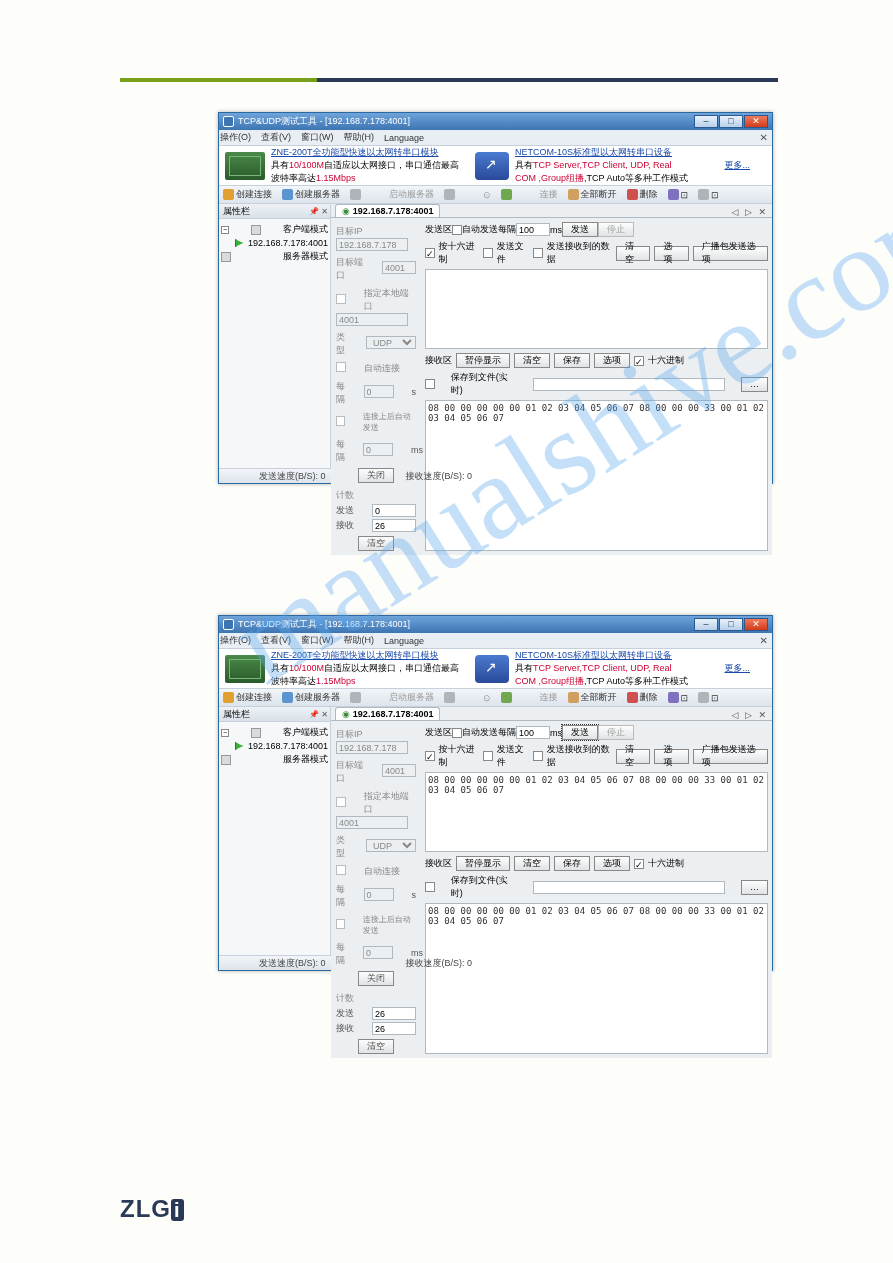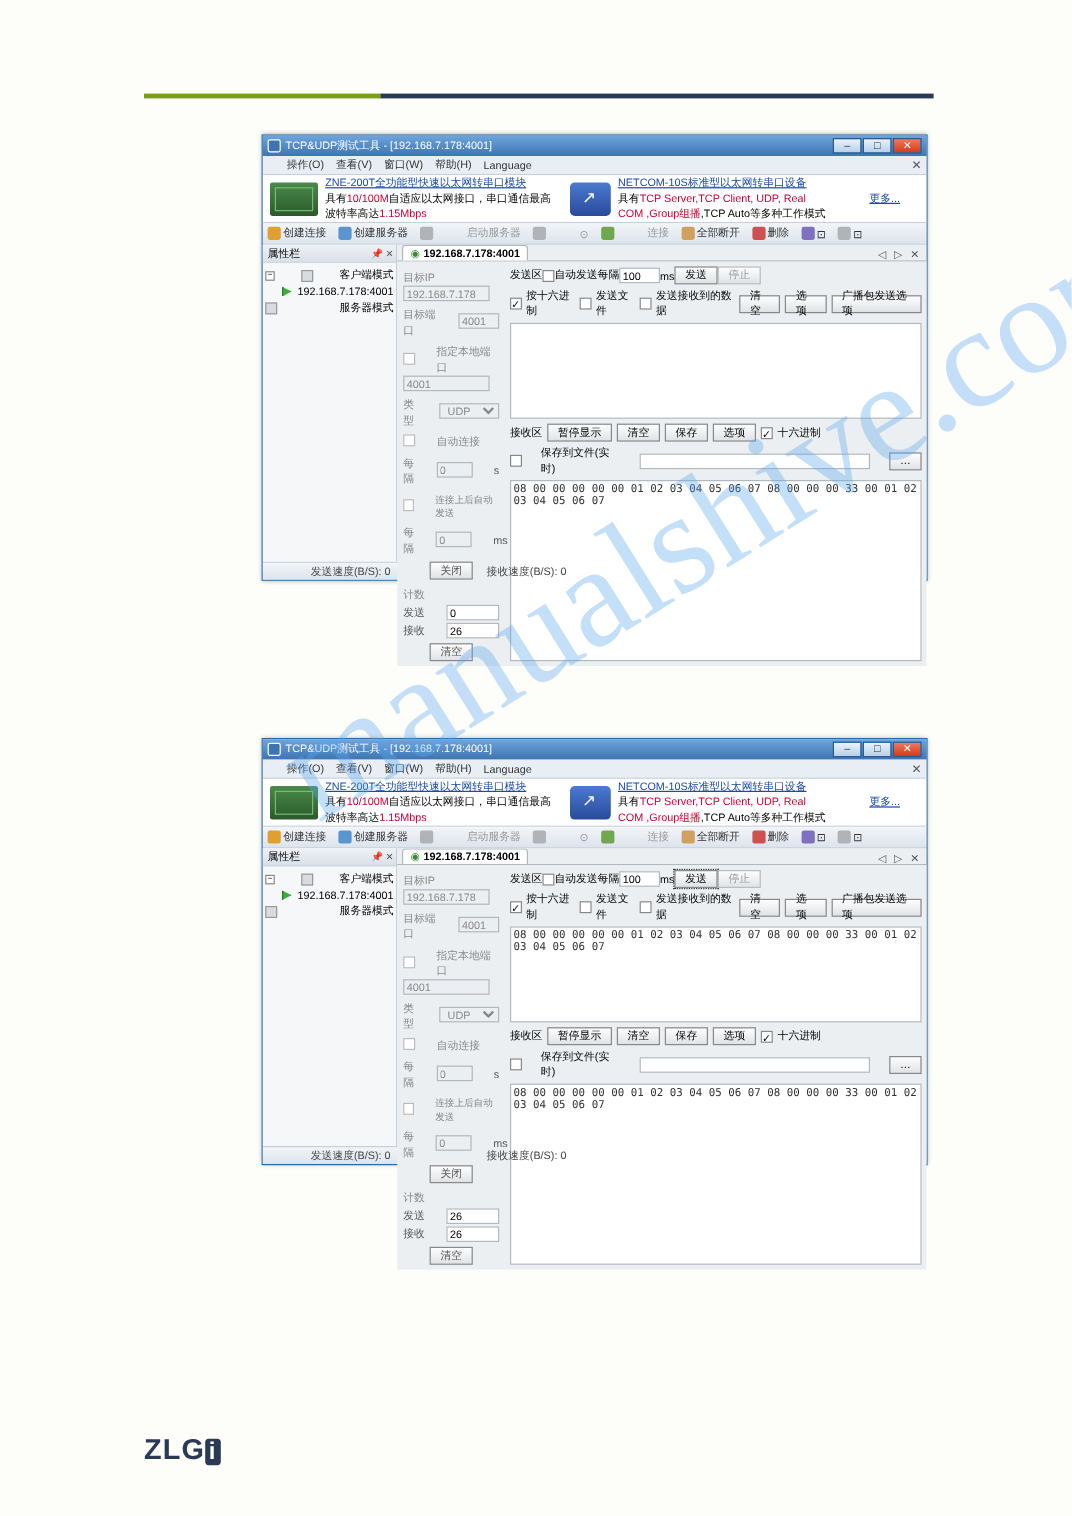--- a/index.html
+++ b/index.html
@@ -21,21 +21,21 @@
   .appwin { position: absolute; width: 555px; border: 1px solid #2a6aa0; box-shadow: 0 0 4px rgba(0,0,0,.3); background: #e8eef4; }
   .appwin.a { top: 112px; left: 218px; height: 372px; }
   .appwin.b { top: 615px; left: 218px; height: 356px; }
 
   .titlebar { height: 17px; background: linear-gradient(#6fa4db,#3d75b2); color: #fff; display: flex; align-items: center; padding: 0 4px; font-size: 9px; }
   .titlebar .ticon { width: 11px; height: 11px; background: #3d75b2; border: 1px solid #fff; margin-right: 4px; border-radius: 2px; }
   .winbtns { margin-left: auto; display: flex; }
   .winbtn { width: 24px; height: 13px; border: 1px solid #2a5a8f; margin-left: 1px; background: linear-gradient(#eaf2fb,#b7d0ea); text-align: center; font-size: 9px; line-height: 11px; color: #234; }
   .winbtn.x { background: linear-gradient(#f07a5a,#d33a1a); color: #fff; }
 
-  .menubar { height: 16px; background: #e8eef4; border-bottom: 1px solid #c5d0da; padding-left: 20px; display: flex; gap: 10px; align-items: center; font-size: 9px; color: #333; }
+  .menubar { height: 16px; background: #e8eef4; border-bottom: 1px solid #c5d0da; padding-left: 1px; display: flex; gap: 10px; align-items: center; font-size: 9px; color: #333; }
   .closex { margin-left: auto; margin-right: 4px; color: #555; font-size: 10px; }
 
   .banner { height: 40px; background: #fff; border-bottom: 1px solid #c5d0da; display: flex; align-items: center; padding: 0 6px; font-size: 9px; }
   .chip { width: 40px; height: 28px; background: linear-gradient(#4a8a4a,#2a5a2a); border-radius: 2px; margin-right: 6px; position: relative; }
   .chip::after { content:""; position:absolute; inset:4px; border:1px solid #7ab77a; }
   .link { color: #1a4aaa; text-decoration: underline; }
   .router { width: 34px; height: 28px; background: linear-gradient(#4a7ad0,#2a4a9a); border-radius: 4px; margin: 0 6px 0 16px; position: relative; }
   .router::after { content: "↗"; position: absolute; color: #fff; font-size: 14px; left: 10px; top: 4px; }
   .more { color: #1a4aaa; text-decoration: underline; margin-left: auto; margin-right: 16px; }
 

